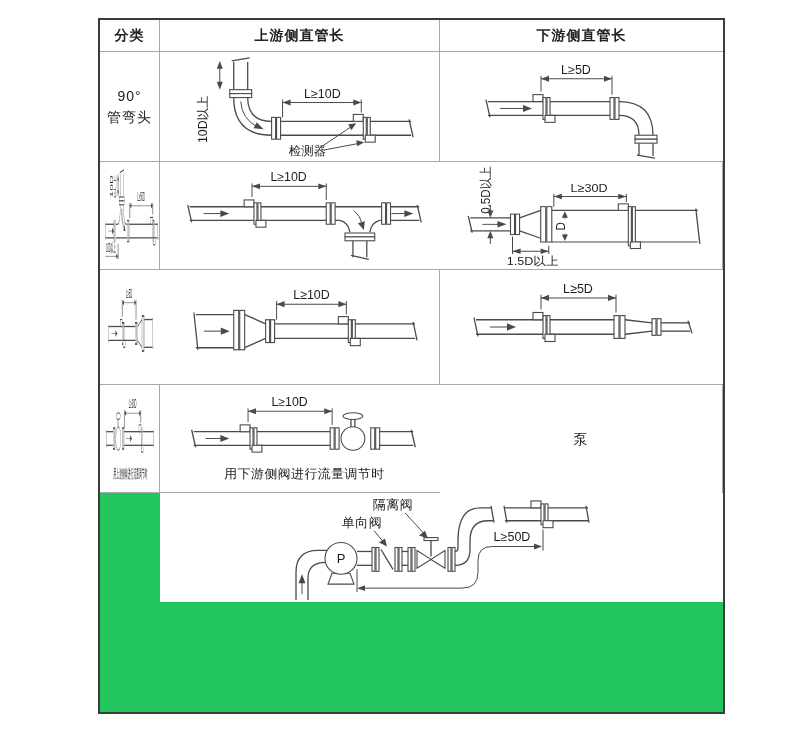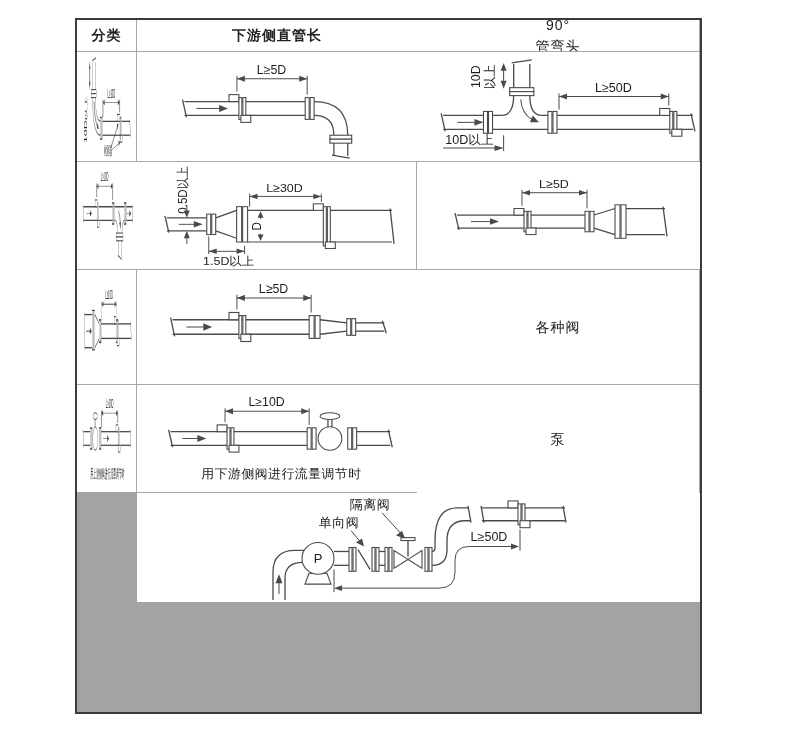--- a/index.html
+++ b/index.html
@@ -1,20 +1,20 @@
 <!DOCTYPE html>
 <html><head>
 <meta charset="utf-8">
 <style>
   html,body{margin:0;padding:0;background:#fff;}
   body{width:790px;height:737px;position:relative;font-family:"Liberation Sans","DejaVu Sans",sans-serif;color:#222;}
-  .tbl{position:absolute;left:75px;top:18px;width:623px;display:grid;
+  .tbl{position:absolute;left:98px;top:18px;width:623px;display:grid;
        grid-template-columns:60px 280px 283px;
        grid-template-rows:32px 110px 108px 115px 108px 109px 110px;
-       border:2px solid #3c3c3c;background:#a3a3a3;}
+       border:2px solid #3c3c3c;background:#22c55e;}
   .cell{border-right:1px solid #a8a8a8;border-bottom:1px solid #a8a8a8;
         display:flex;align-items:center;justify-content:center;overflow:hidden;background:#fff;}
   .cell.last-col{border-right:none;}
   .cell.last-row{border-bottom:none;}
   .hdr{font-size:14px;font-weight:bold;letter-spacing:1px;}
   .cat{font-size:14px;text-align:center;white-space:pre-line;line-height:1.45;letter-spacing:1px;}
   .span2{grid-column:2 / 4;}
   svg{display:block;width:100%;height:100%;}
   .pline{stroke:#4a4a4a;stroke-width:1.3;fill:none;}
   .pfill{stroke:#4a4a4a;stroke-width:1.1;fill:#fff;}
@@ -25,20 +25,23 @@
   .psym{font-size:13px;fill:#1d1d1d;}
 </style>
 </head>
 <body>
 
 <div class="tbl">
 
   <div class="cell hdr">
       <span>分类</span>
     </div>
+  <div class="cell hdr">
+      <span>上游侧直管长</span>
+    </div>
   <div class="cell hdr last-col">
       <span>下游侧直管长</span>
     </div>
 
   <div class="cell cat"><span>90°
 管弯头</span></div>
   <div class="cell">
     <svg viewBox="0 0 280 110" preserveAspectRatio="none">
       <g>
         <line class="dim" x1="60" y1="15" x2="60" y2="34"></line>
@@ -407,21 +410,20 @@
         <line class="dim" x1="101" y1="38" x2="101" y2="24"></line>
         <line class="dim" x1="176" y1="41" x2="176" y2="24"></line>
         <line class="dim" x1="101" y1="27" x2="176" y2="27"></line>
         <polygon class="ah" points="101,27 109,24 109,30"></polygon>
         <polygon class="ah" points="176,27 168,24 168,30"></polygon>
         <text class="dt" x="138" y="22" text-anchor="middle">L≥5D</text>
       </g>
     </svg>
   </div>
 
-  <div class="cell cat"><span>各种阀</span></div>
   <div class="cell">
     <svg viewBox="0 0 280 110" preserveAspectRatio="none">
       <g>
         <line class="pline" x1="30" y1="48" x2="64" y2="48"></line>
         <line class="pline" x1="30" y1="62" x2="64" y2="62"></line>
         <line class="pline" x1="28" y1="46" x2="32" y2="64"></line>
         <line class="pline" x1="114" y1="48" x2="254" y2="48"></line>
         <line class="pline" x1="114" y1="62" x2="254" y2="62"></line>
         <line class="pline" x1="252" y1="46" x2="256" y2="64"></line>
       </g>

